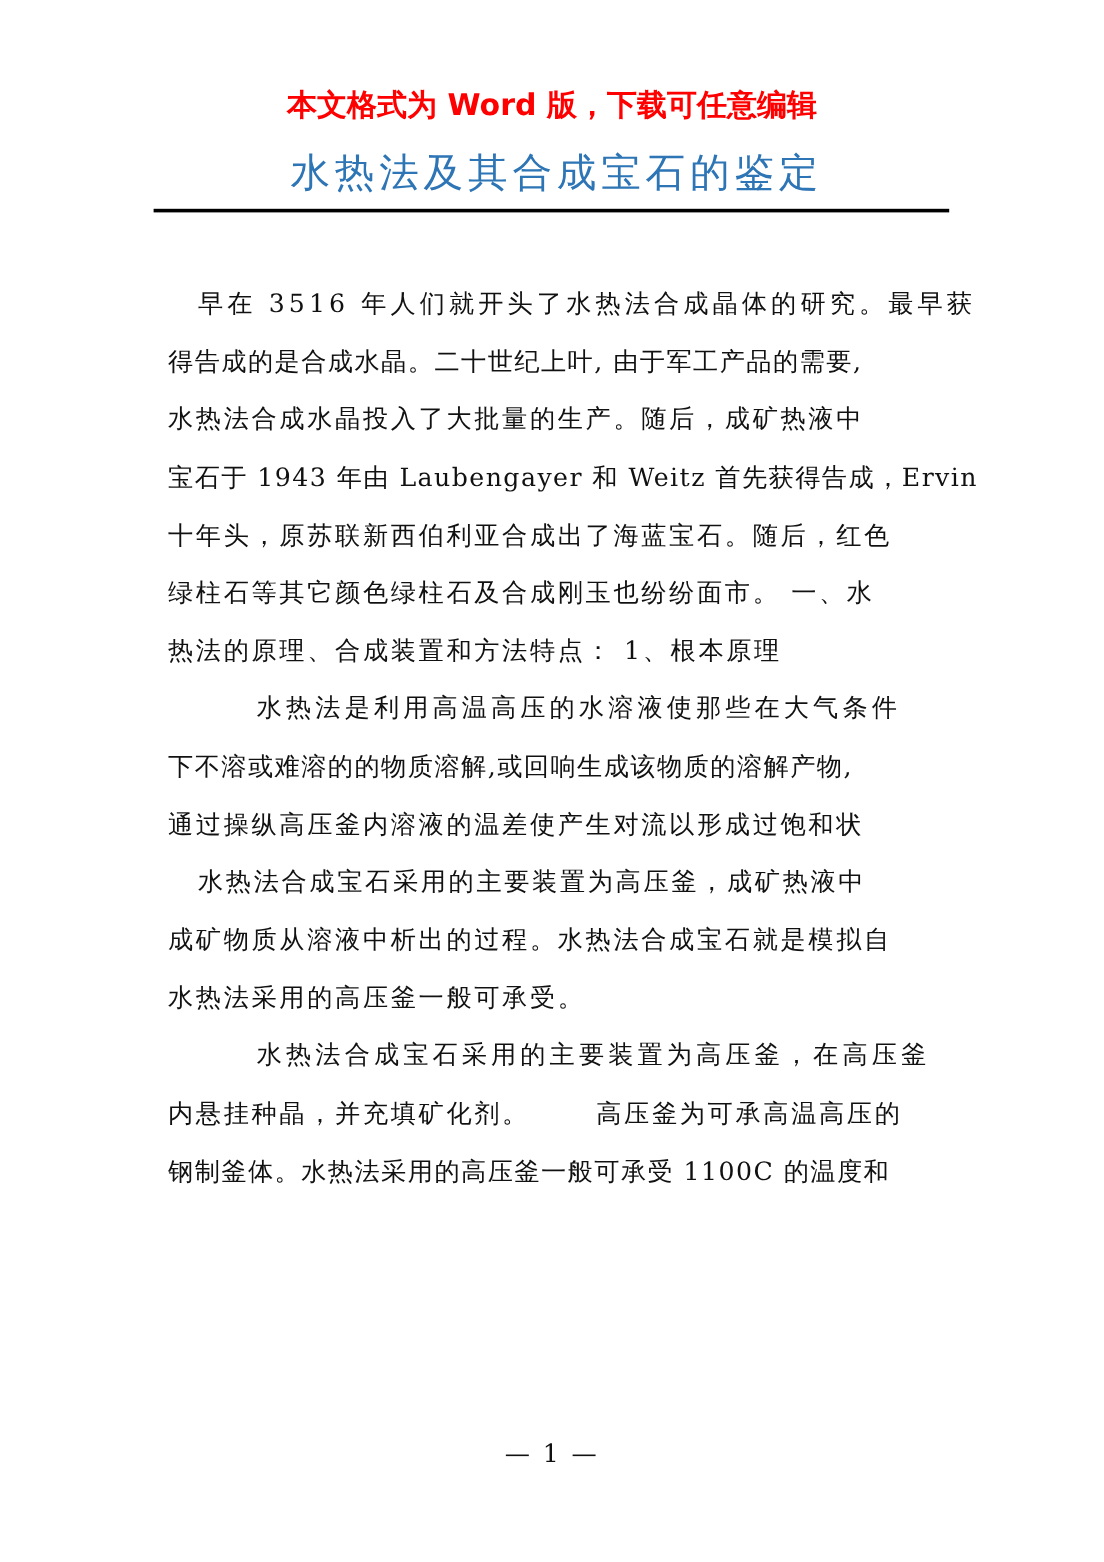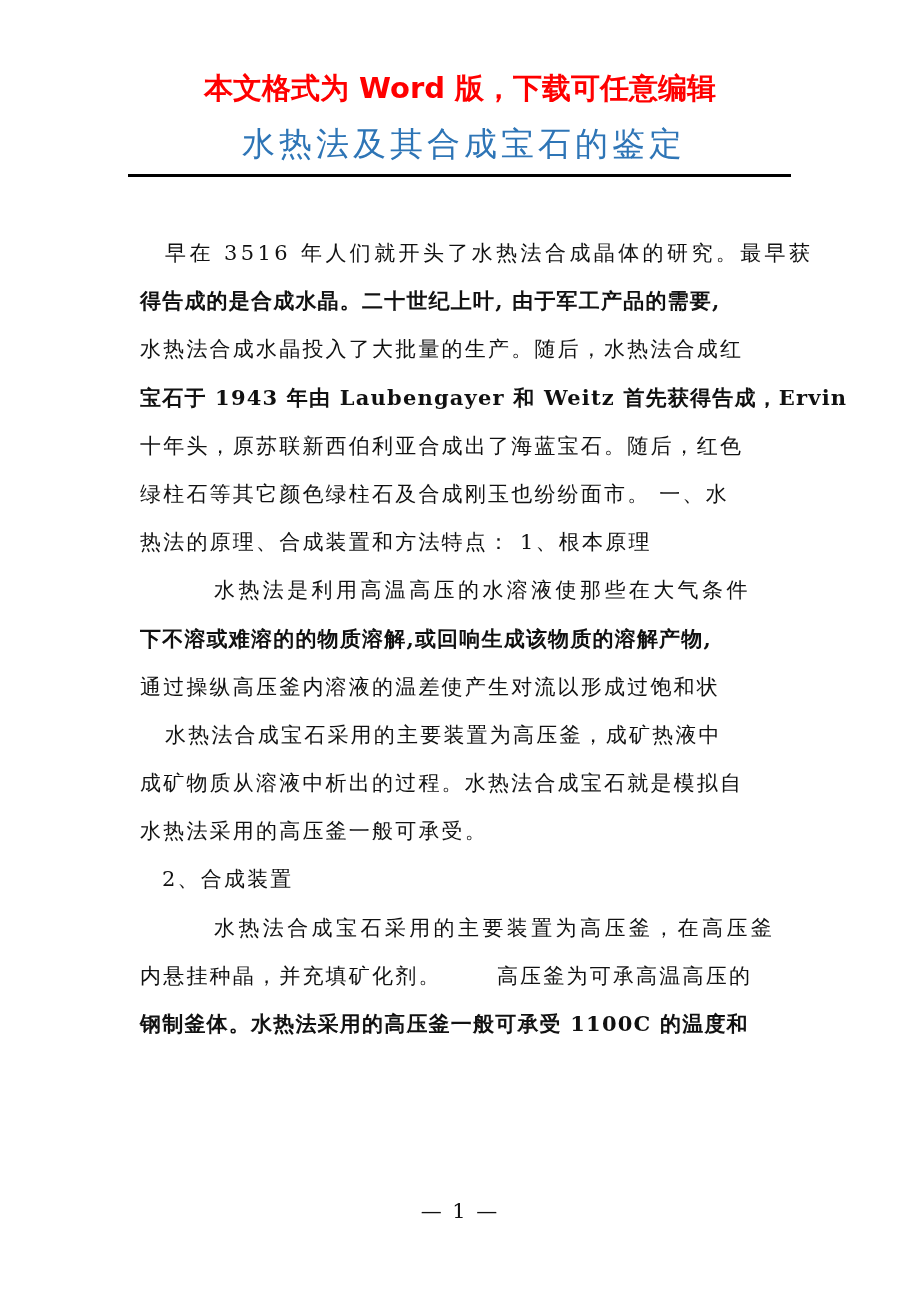--- a/index.html
+++ b/index.html
@@ -16,21 +16,21 @@
       color: #111111;
     }
     .banner {
       position: absolute;
       left: 0;
       top: 70px;
       width: 920px;
       text-align: center;
       font-family: "DejaVu Sans", "Liberation Sans", sans-serif;
       font-weight: bold;
-      font-size: 29px;
+      font-size: 25px;
       line-height: 36px;
       letter-spacing: 0px;
     }
     .title {
       position: absolute;
       left: 4px;
       top: 122px;
       width: 920px;
       text-align: center;
       font-family: "DejaVu Sans", "Liberation Sans", sans-serif;
@@ -53,21 +53,21 @@
       width: 645px;
     }
     .line {
       display: block;
       height: 48.2px;
       line-height: 48px;
       font-size: 21px;
       white-space: nowrap;
       letter-spacing: 3.4px;
     }
-    .line.tight { letter-spacing: 1.2px; font-weight: bold; }
+    .line.tight { letter-spacing: 1.2px; }
     .line.mid { letter-spacing: 2.2px; }
     .ind1 { padding-left: 25px; }
     .ind3 { padding-left: 74px; }
     .ind-h { padding-left: 22px; }
     .page-number {
       position: absolute;
       left: 0;
       top: 1196px;
       width: 920px;
       text-align: center;
@@ -79,30 +79,29 @@
 </head>
 <body>
 
 <div class="banner" style="color:#FF0000;">本文格式为 Word 版，下载可任意编辑</div>
 <div class="title" style="color:#2E75B6;">水热法及其合成宝石的鉴定</div>
 <div class="rule"></div>
 
 <div class="body-text">
   <span class="line ind1">早在 3516 年人们就开头了水热法合成晶体的研究。最早获</span>
   <span class="line tight">得告成的是合成水晶。二十世纪上叶, 由于军工产品的需要,</span>
-  <span class="line mid">水热法合成水晶投入了大批量的生产。随后，水热法合成红</span>
+  <span class="line mid">水热法合成水晶投入了大批量的生产。随后，成矿热液中</span>
   <span class="line tight">宝石于 1943 年由 Laubengayer 和 Weitz 首先获得告成，Ervin</span>
   <span class="line mid">十年头，原苏联新西伯利亚合成出了海蓝宝石。随后，红色</span>
   <span class="line mid">绿柱石等其它颜色绿柱石及合成刚玉也纷纷面市。 一、水</span>
   <span class="line mid">热法的原理、合成装置和方法特点： 1、根本原理</span>
   <span class="line ind3">水热法是利用高温高压的水溶液使那些在大气条件</span>
   <span class="line tight">下不溶或难溶的的物质溶解,或回响生成该物质的溶解产物,</span>
   <span class="line mid">通过操纵高压釜内溶液的温差使产生对流以形成过饱和状</span>
   <span class="line ind1 mid">水热法合成宝石采用的主要装置为高压釜，成矿热液中</span>
   <span class="line mid">成矿物质从溶液中析出的过程。水热法合成宝石就是模拟自</span>
   <span class="line mid">水热法采用的高压釜一般可承受。</span>
-  <span class="line ind-h mid">2、合成装置</span>
   <span class="line ind3">水热法合成宝石采用的主要装置为高压釜，在高压釜</span>
   <span class="line mid">内悬挂种晶，并充填矿化剂。 　　高压釜为可承高温高压的</span>
   <span class="line tight">钢制釜体。水热法采用的高压釜一般可承受 1100C 的温度和</span>
 </div>
 
 <div class="page-number">— 1 —</div>
 
 </body></html>

